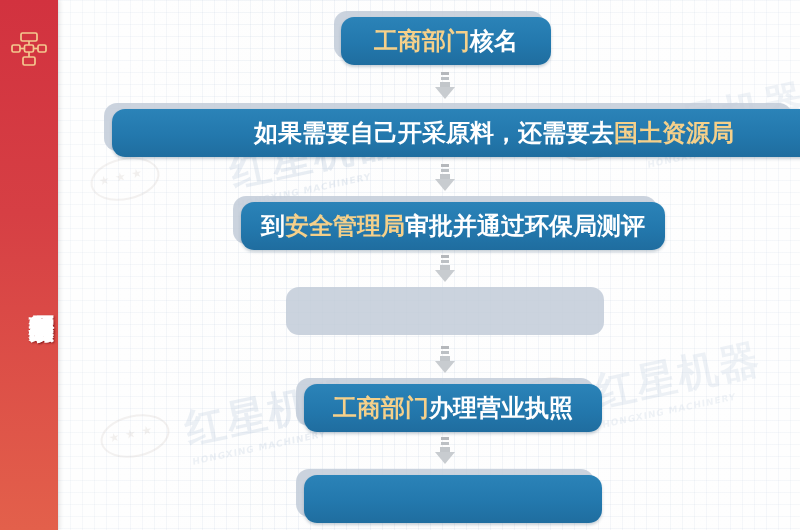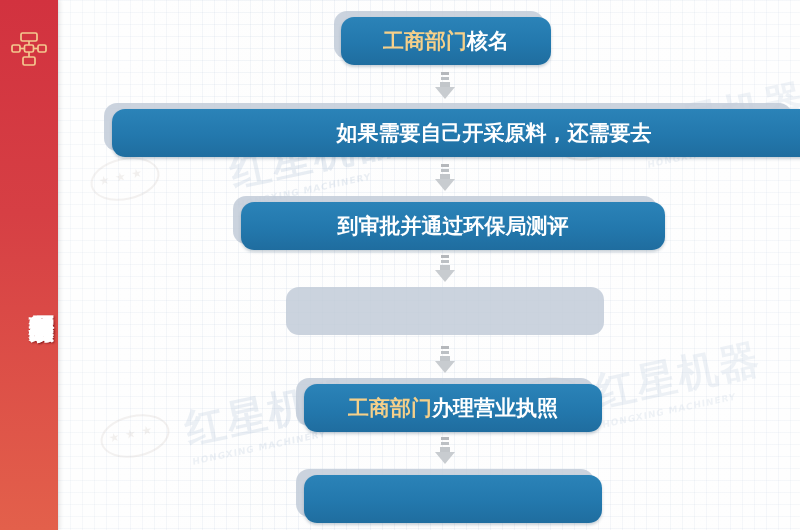--- a/index.html
+++ b/index.html
@@ -126,21 +126,21 @@
     text-orientation: upright;
   }
 
   
   .flow-box {
     position: absolute;
     height: 48px;
     border-radius: 13px;
     background: linear-gradient(to bottom, #2b83b8 0%, #2378ad 55%, #1f6d9f 100%);
     color: #ffffff;
-    font-size: 21px;
+    font-size: 24px;
     font-weight: bold;
     display: flex;
     align-items: center;
     justify-content: center;
     white-space: nowrap;
     box-shadow: 0 2px 3px rgba(40,70,100,0.25);
     z-index: 3;
   }
   .flow-box .hl {
     color: #f5d08a;
@@ -226,34 +226,36 @@
       <rect x="7" y="0" width="8" height="3" fill="#b5b8bc"></rect>
       <rect x="7" y="5" width="8" height="3" fill="#bcc0c4"></rect>
       <rect x="6" y="10" width="10" height="6" fill="#c2c6ca"></rect>
       <polygon points="1,15 21,15 11,27" fill="#c8ccd0"></polygon>
     </svg>
   </div>
 
   <div class="flow-plate" style="left:104px; top:103px; width:688px;"></div>
   <div class="flow-box" style="left:112px; top:109px; width:708px;padding-left:28px;">
     <span>如果需要自己开采原料，还需要去</span>
+      <span class="hl">国土资源局</span>
   </div>
 
   <div class="arrow" style="left:434px; top:164px;">
     <svg width="22" height="28" viewBox="0 0 22 28">
       <rect x="7" y="0" width="8" height="3" fill="#b5b8bc"></rect>
       <rect x="7" y="5" width="8" height="3" fill="#bcc0c4"></rect>
       <rect x="6" y="10" width="10" height="6" fill="#c2c6ca"></rect>
       <polygon points="1,15 21,15 11,27" fill="#c8ccd0"></polygon>
     </svg>
   </div>
 
   <div class="flow-plate" style="left:233px; top:196px; width:424px;"></div>
   <div class="flow-box" style="left:241px; top:202px; width:424px;">
     <span>到</span>
+      <span class="hl">安全管理局</span>
       <span>审批并通过环保局测评</span>
   </div>
 
   <div class="arrow" style="left:434px; top:255px;">
     <svg width="22" height="28" viewBox="0 0 22 28">
       <rect x="7" y="0" width="8" height="3" fill="#b5b8bc"></rect>
       <rect x="7" y="5" width="8" height="3" fill="#bcc0c4"></rect>
       <rect x="6" y="10" width="10" height="6" fill="#c2c6ca"></rect>
       <polygon points="1,15 21,15 11,27" fill="#c8ccd0"></polygon>
     </svg>

